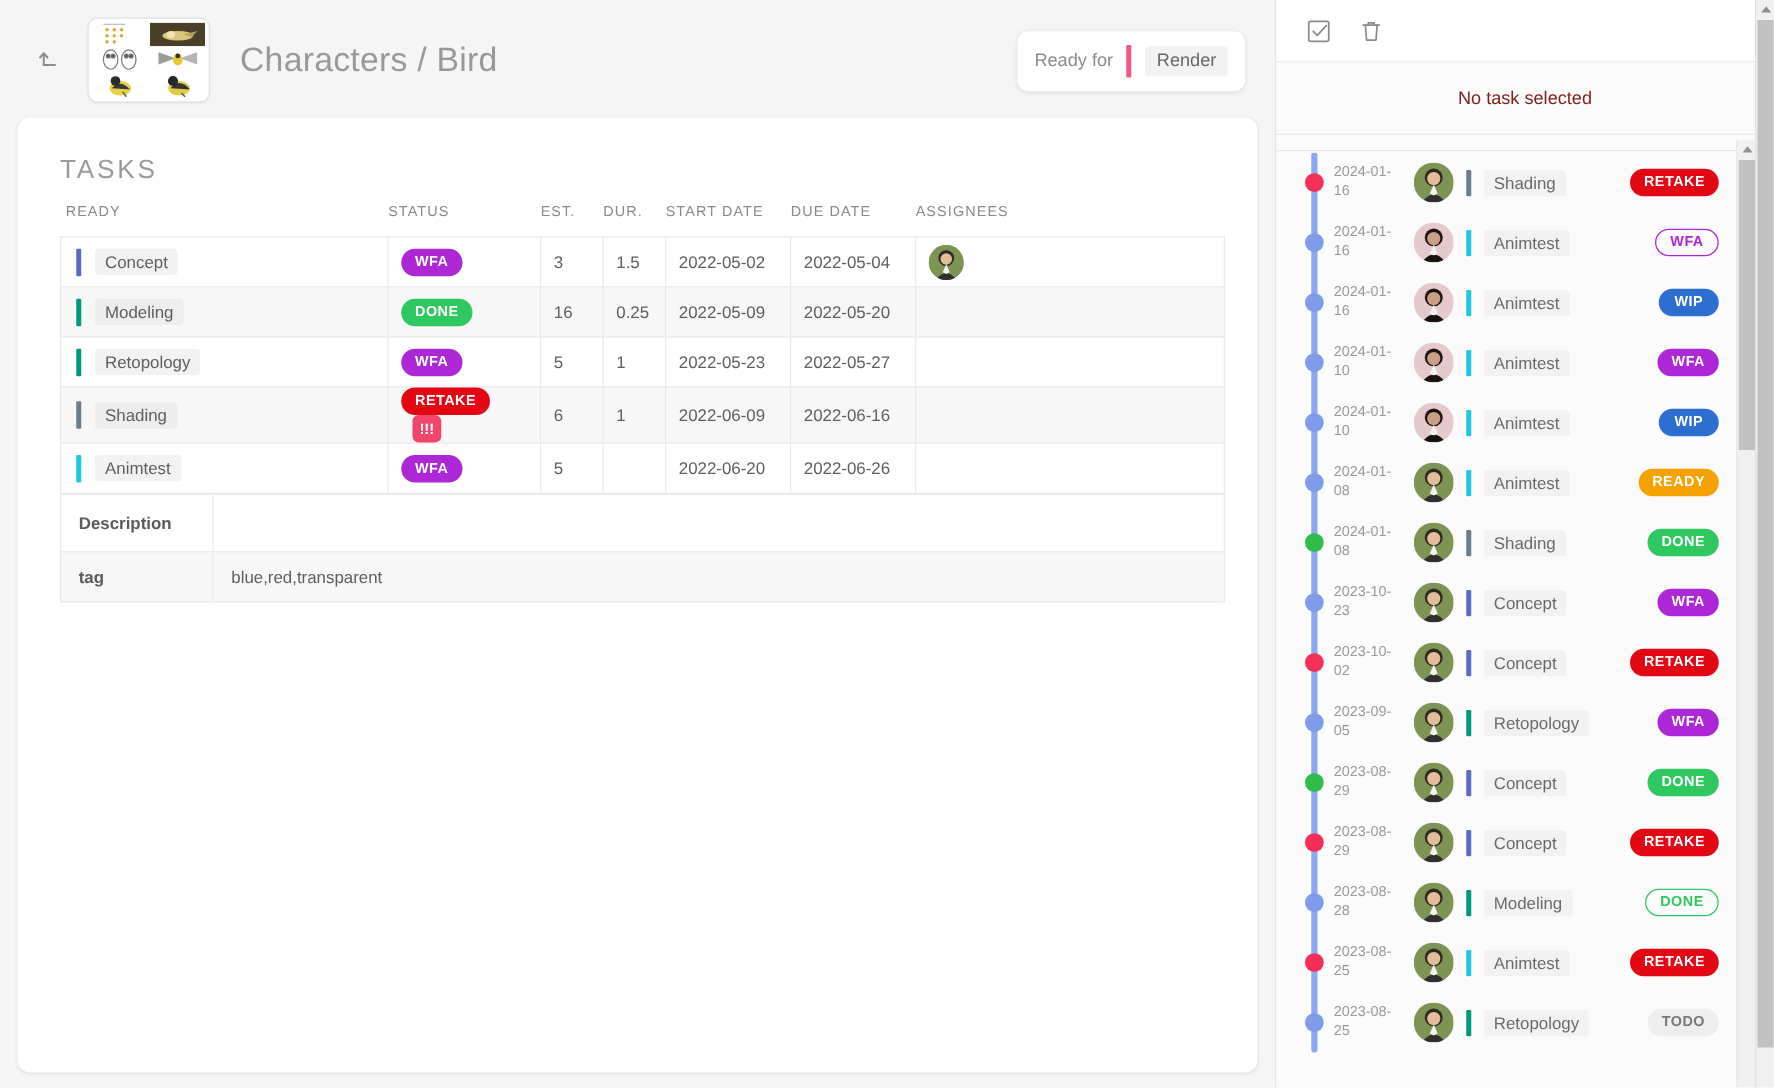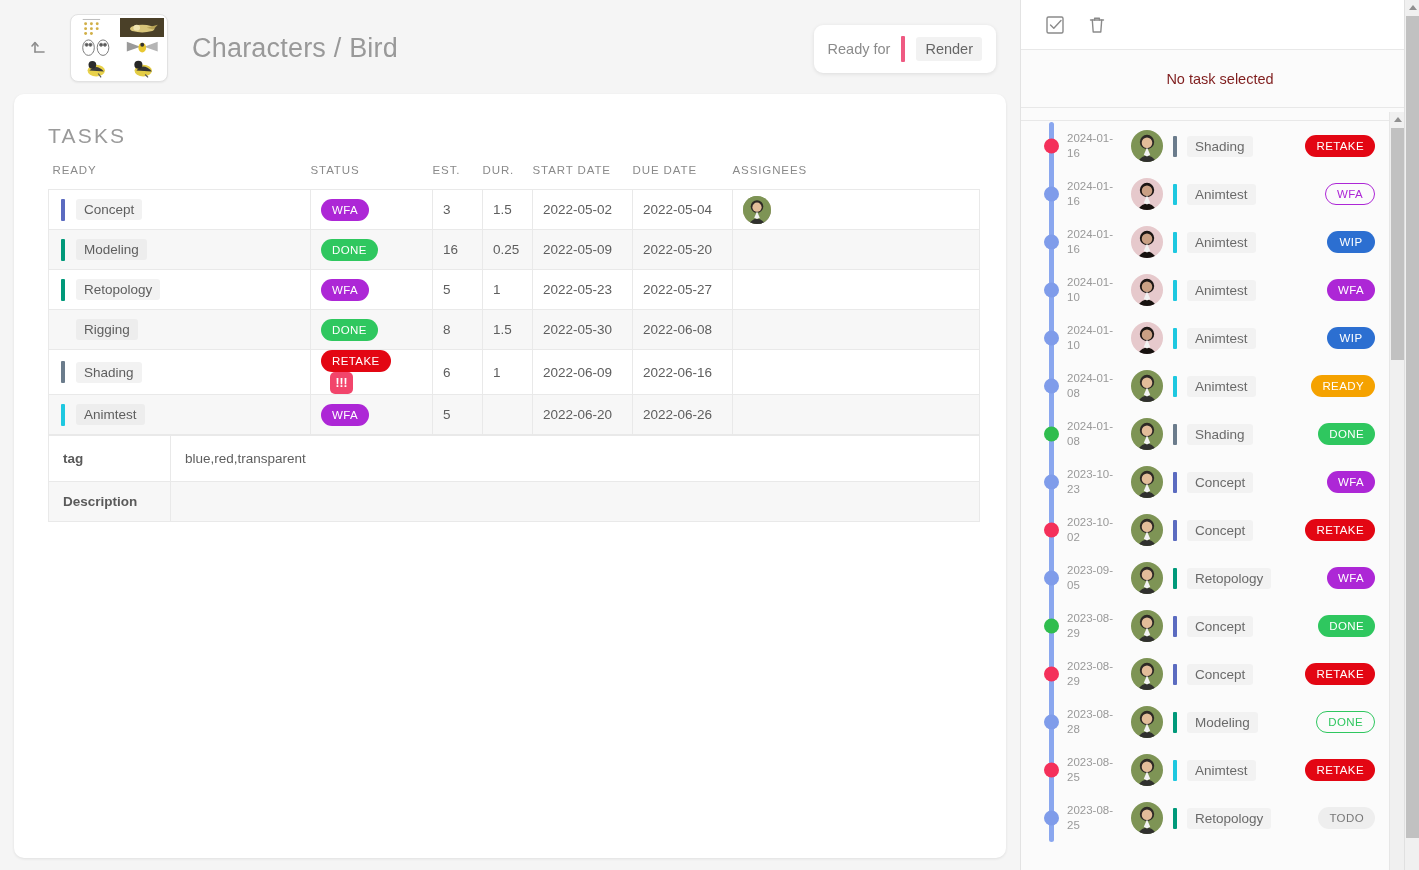--- a/index.html
+++ b/index.html
@@ -179,21 +179,21 @@
     padding: 3px 8px; font-size: 13.5px; color: #5e5e5e;
   }
   tbody tr:nth-child(even) .type-name { background: #ededed; }
 
   .badge {
     display: inline-flex; align-items: center; justify-content: center;
     height: 22px; min-width: 48px;
     border-radius: 11px;
     color: #fff;
     font-size: 11.5px;
-    font-weight: normal;
+    font-weight: bold;
     letter-spacing: .4px;
     padding: 0 11px;
   }
   .prio {
     display: inline-flex; align-items: center; justify-content: center;
     width: 23px; height: 22px; border-radius: 5px;
     background: #f2456b; color: #fff;
     font-size: 12px; font-weight: bold;
     margin-left: 9px;
     vertical-align: middle;
@@ -477,34 +477,20 @@
                 <td><span class="badge" style="background: rgb(173, 39, 214);">WFA</span></td>
                 <td>5</td>
                 <td>1</td>
                 <td>2022-05-23</td>
                 <td>2022-05-27</td>
                 <td></td>
               </tr>
               <tr>
                 <td class="td-type">
                   <div class="type-cell">
-                    <span class="type-bar"></span>
-                    <span class="type-name">Rigging</span>
-                  </div>
-                </td>
-                <td><span class="badge" style="background: rgb(47, 199, 95);">DONE</span></td>
-                <td>8</td>
-                <td>1.5</td>
-                <td>2022-05-30</td>
-                <td>2022-06-08</td>
-                <td></td>
-              </tr>
-              <tr>
-                <td class="td-type">
-                  <div class="type-cell">
                     <span class="type-bar" style="background: rgb(107, 124, 140);"></span>
                     <span class="type-name">Shading</span>
                   </div>
                 </td>
                 <td><span class="badge" style="background: rgb(227, 6, 19);">RETAKE</span><span class="prio">!!!</span></td>
                 <td>6</td>
                 <td>1</td>
                 <td>2022-06-09</td>
                 <td>2022-06-16</td>
                 <td></td>
@@ -525,26 +511,26 @@
               </tr>
             </tbody>
         </table>
       </div>
 
 
       <div class="info-wrap">
         <table class="info">
           <tbody id="info-body">
               <tr>
+                <td class="k">Description</td>
+                <td></td>
+              </tr>
+              <tr>
                 <td class="k">tag</td>
                 <td>blue,red,transparent</td>
-              </tr>
-              <tr>
-                <td class="k">Description</td>
-                <td></td>
               </tr>
             </tbody>
         </table>
       </div>
     </div>
   </div>
 
   <div class="right-panel">
 
     <div class="rp-toolbar">

